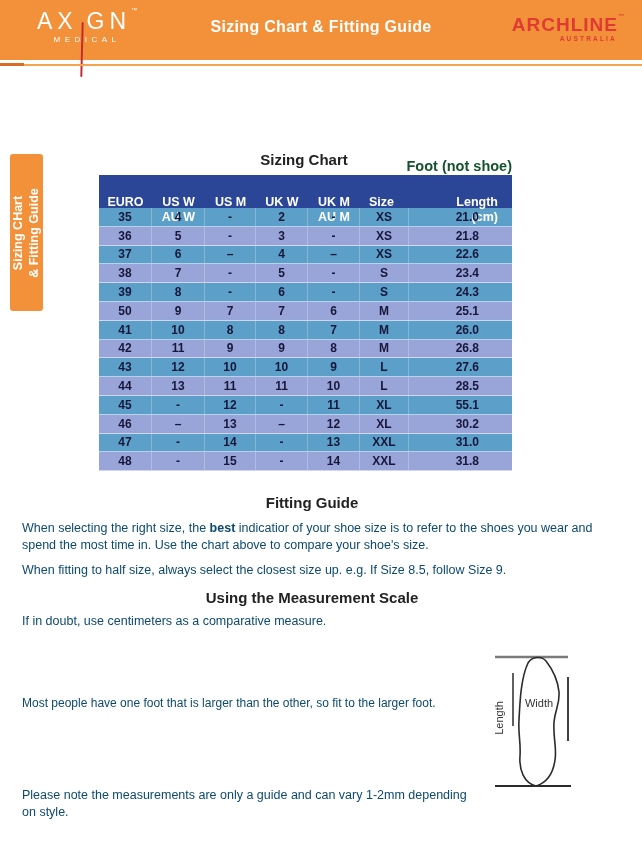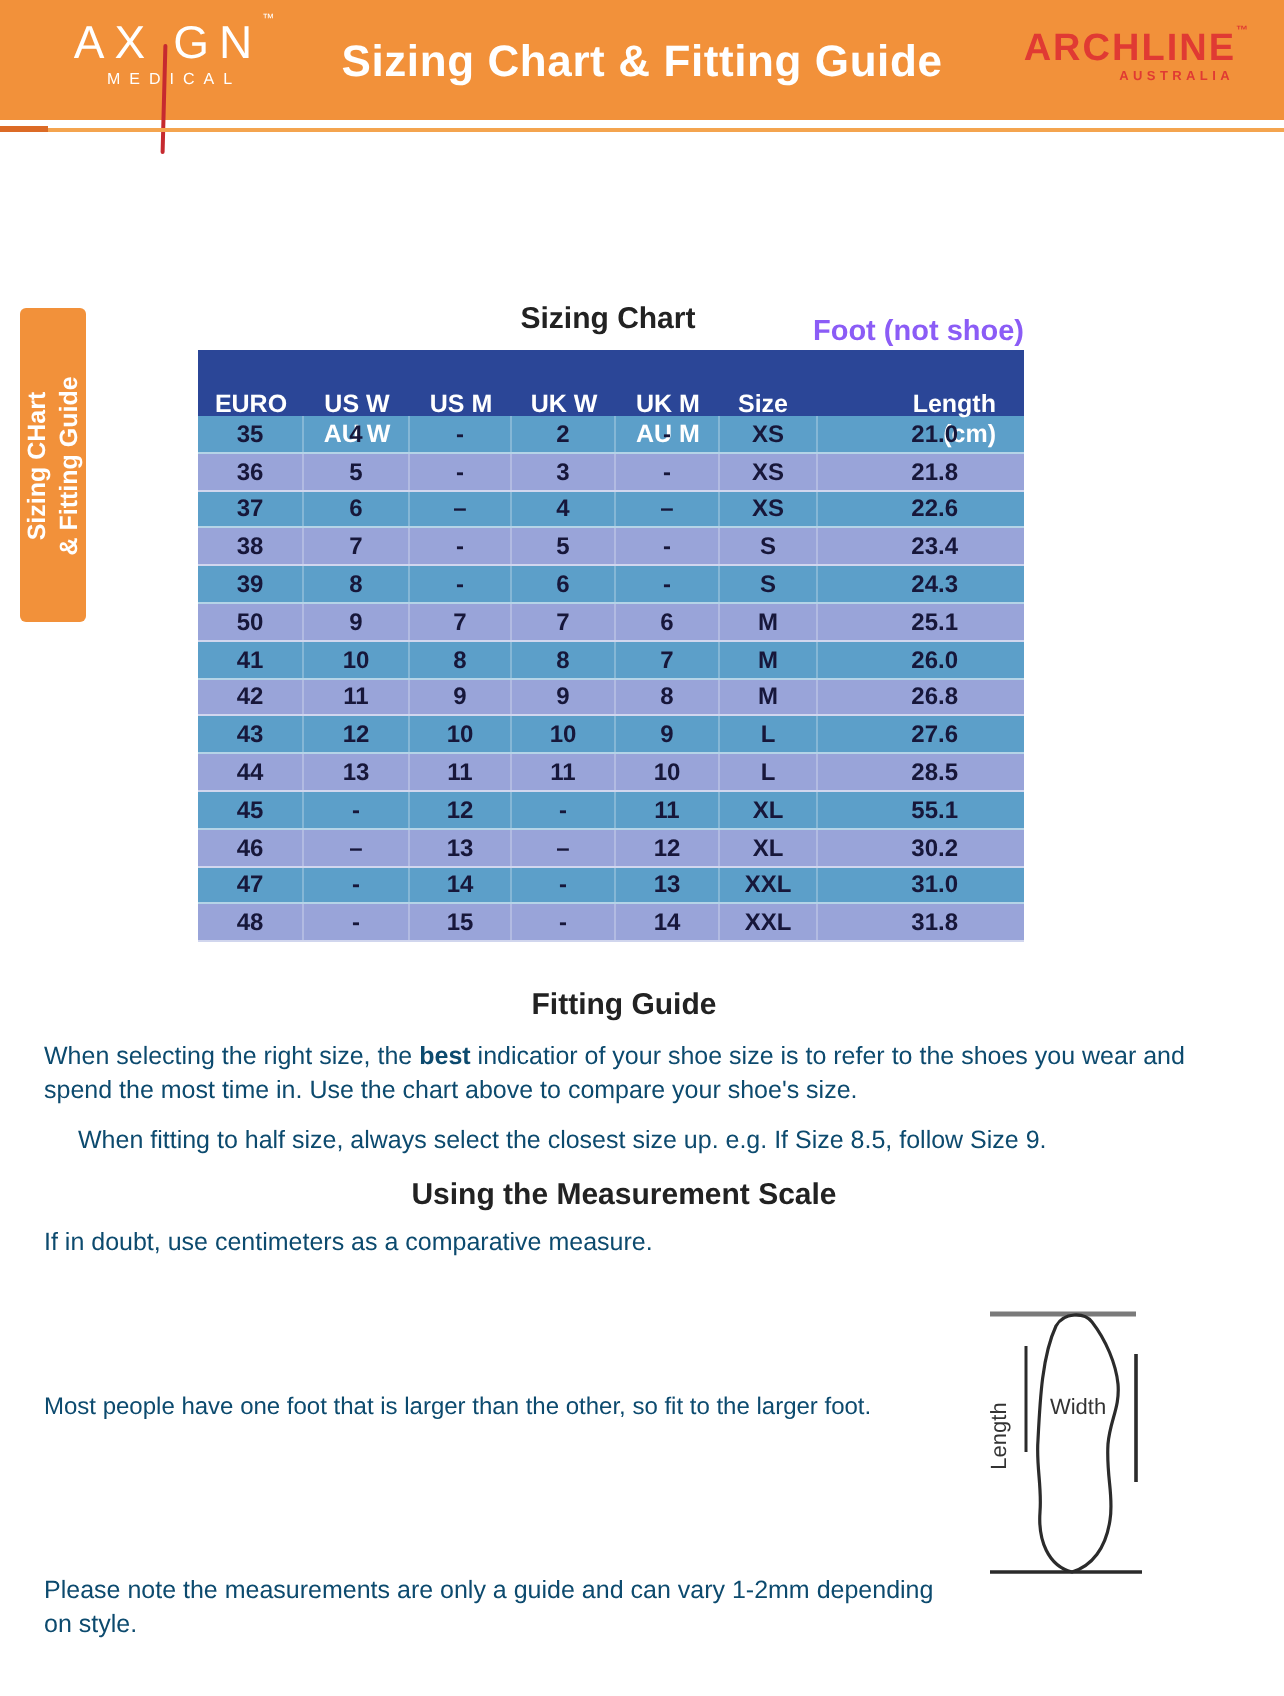--- a/index.html
+++ b/index.html
@@ -11,53 +11,53 @@
   .page{position:relative;width:642px;height:848px;background:#fff;overflow:hidden;}
 
   
   .banner{position:absolute;left:0;top:0;width:642px;height:60px;background:var(--orange);}
   .axign{position:absolute;left:28px;top:9px;width:118px;text-align:center;color:#fff;}
   .axign-name{font-size:23px;font-weight:300;letter-spacing:5px;line-height:1.05;white-space:nowrap;}
   .i-slot{display:inline-block;width:9px;position:relative;}
   .red-stroke{position:absolute;left:3px;top:-7px;width:2px;height:55px;background:var(--stroke-red);transform:rotate(1.5deg);border-radius:1px;}
   .axign-tm{font-size:6px;vertical-align:top;position:relative;top:-2px;letter-spacing:0;}
   .axign-sub{font-size:8px;letter-spacing:4.5px;margin-top:2px;white-space:nowrap;}
-  .banner-title{position:absolute;left:0;top:18px;width:642px;text-align:center;color:#fff;font-size:22px;font-weight:bold;letter-spacing:.3px;}
+  .banner-title{position:absolute;left:0;top:18px;width:642px;text-align:center;color:#fff;font-size:16px;font-weight:bold;letter-spacing:.3px;}
   .archline{position:absolute;right:18px;top:15px;text-align:right;color:var(--brand-red);}
   .arch-name{font-size:19px;font-weight:bold;letter-spacing:1px;line-height:1;white-space:nowrap;}
   .arch-tm{font-size:6px;vertical-align:top;position:relative;top:-2px;letter-spacing:0;}
   .arch-sub{font-size:6.5px;font-weight:bold;letter-spacing:2.2px;margin-top:1px;margin-right:7px;}
   .rule{position:absolute;left:0;top:64px;width:642px;height:2px;background:#F4A44F;}
   .rule-cap{position:absolute;left:0;top:63px;width:24px;height:3px;background:var(--orange-dark);}
 
   
   .side-tab{position:absolute;left:10px;top:154px;width:33px;height:157px;background:var(--orange);border-radius:3px;}
   .side-tab-text{position:absolute;left:50%;top:50%;transform:translate(-50%,-50%) rotate(-90deg);color:#fff;font-weight:bold;font-size:12.5px;line-height:1.25;text-align:center;white-space:nowrap;}
 
   
   .chart-title{position:absolute;left:96px;top:151px;width:416px;text-align:center;font-size:15px;font-weight:bold;color:#222;}
-  .foot-note{position:absolute;right:130px;top:158px;font-size:14.5px;font-weight:bold;color:#8b5cf6;}
+  .foot-note{position:absolute;right:130px;top:158px;font-size:14.5px;font-weight:bold;color:#14532d;}
   .sizing-table{position:absolute;left:99px;top:175px;width:413px;}
   .thead-row,.tr{display:grid;grid-template-columns:53px 53px 51px 52px 52px 49px 103px;}
   .thead-row{background:var(--navy);height:33px;}
   .th{color:#fff;font-size:12.5px;font-weight:bold;text-align:center;padding-top:20px;line-height:1.2;}
   .th.c5{text-align:left;padding-left:9px;}
   .th.c6{text-align:right;padding-right:14px;}
   .tr{height:18.8px;align-items:center;border-bottom:1px solid rgba(255,255,255,.55);}
   .tr.main{background:var(--teal);}
   .tr.alt{background:var(--periwinkle);}
   .td{font-size:12px;font-weight:bold;color:#17173a;text-align:center;border-right:1px solid rgba(255,255,255,.25);height:100%;display:flex;align-items:center;justify-content:center;}
   .td.c6{justify-content:flex-end;padding-right:33px;border-right:none;}
 
   
   .h-center{position:absolute;left:0;width:624px;text-align:center;font-size:15px;font-weight:bold;color:#222;}
   .para{position:absolute;left:22px;font-size:12.5px;line-height:1.32;color:#0c4a6e;}
   #fg-head{top:494px;}
   #p1{top:520px;width:600px;}
-  #p2{top:562px;width:600px;margin-left:17px;}
+  #p2{top:562px;width:600px;}
   #ms-head{top:589px;}
   #m1{top:613px;width:600px;}
   #m2{top:639px;width:470px;}
   #m3{top:696px;width:470px;font-size:12px;}
   #m4{top:760px;width:470px;}
   #m5{top:787px;width:460px;}
 
   
   .foot-diagram{position:absolute;left:492px;top:648px;}
 </style>

